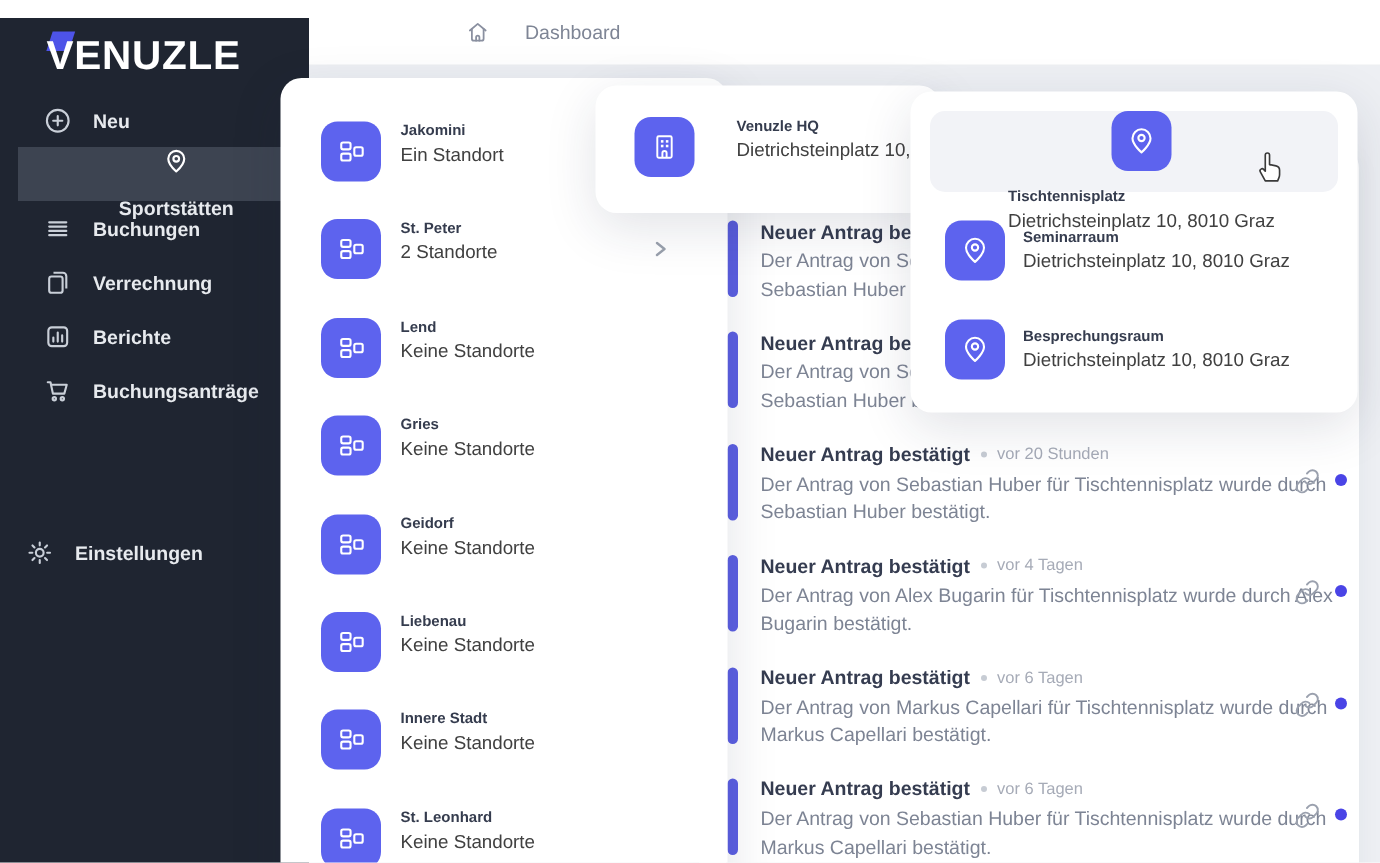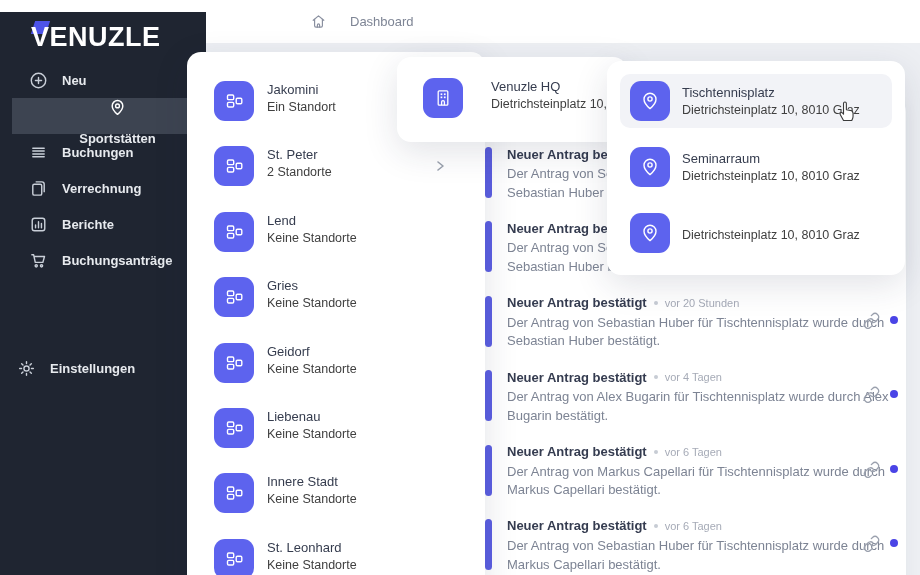--- a/index.html
+++ b/index.html
@@ -48,31 +48,31 @@
   .entry-dot{position:absolute;left:405px;top:21px;width:8px;height:8px;border-radius:50%;
              background:#4a44e6;cursor:pointer;}
 
   
   .panel{position:absolute;background:#fff;border-radius:14px;box-shadow:0 10px 34px rgba(30,40,70,.13);}
   .p-districts{left:187px;top:52px;width:298px;height:560px;z-index:10;
                padding-top:29px;box-sizing:border-box;display:flex;flex-direction:column;gap:25.4px;}
   .d-item{position:relative;height:40px;margin-left:27px;margin-right:14px;display:flex;gap:13px;cursor:pointer;flex:none;}
   .sq-icon{width:40px;height:40px;border-radius:11px;background:#5d63ee;display:flex;
            align-items:center;justify-content:center;flex:none;}
-  .item-title{font-size:13px;font-weight:400;color:#353c4e;padding-top:1px;white-space:nowrap;}
+  .item-title{font-size:10px;font-weight:700;color:#353c4e;padding-top:1px;white-space:nowrap;}
   .item-sub{font-size:12.5px;color:#404040;margin-top:3px;white-space:nowrap;}
   .d-chevron{position:absolute;right:23px;top:12px;color:#9aa1ad;}
 
   .p-venue{left:397px;top:57px;width:230px;height:85px;z-index:11;overflow:hidden;}
   .v-item{position:absolute;left:26px;top:21px;display:flex;gap:28px;cursor:pointer;}
 
   .p-rooms{left:607px;top:61px;width:298px;height:214px;z-index:12;padding:13px;box-sizing:border-box;}
   .r-item{position:relative;height:54px;border-radius:10px;display:flex;align-items:center;gap:12px;
           padding-left:10px;margin-bottom:12px;cursor:pointer;}
-  .r-item.hovered{background:#f2f3f7;}
+  .r-item.hovered{background:#f2f3f7;flex-direction:column;}
   .r-text .item-title{padding-top:0;}
 
   .cursor{position:absolute;left:836px;top:97px;z-index:50;pointer-events:none;}
 </style>
 </head>
 <body>
 
 <div class="content-bg"></div>
 
 <div class="main-card">
@@ -375,20 +375,21 @@
     </div>
 
     <div class="r-item">
       <span class="sq-icon">
         <svg width="22" height="22" viewBox="0 0 22 22" fill="none" stroke="#fff" stroke-width="1.4" stroke-linejoin="round">
           <path d="M11 18.6s-6-5.1-6-9.4a6 6 0 1 1 12 0c0 4.3-6 9.4-6 9.4z"></path>
           <circle cx="11" cy="9" r="2.1"></circle>
         </svg>
       </span>
       <span class="r-text">
+        <div class="item-title">Besprechungsraum</div>
         <div class="item-sub">Dietrichsteinplatz 10, 8010 Graz</div>
       </span>
     </div>
 
 </div>
 
 <div class="sidebar">
   <div class="logo-wrap">
     <span class="logo-accent"></span>
     <span class="logo-text">VENUZLE</span>

